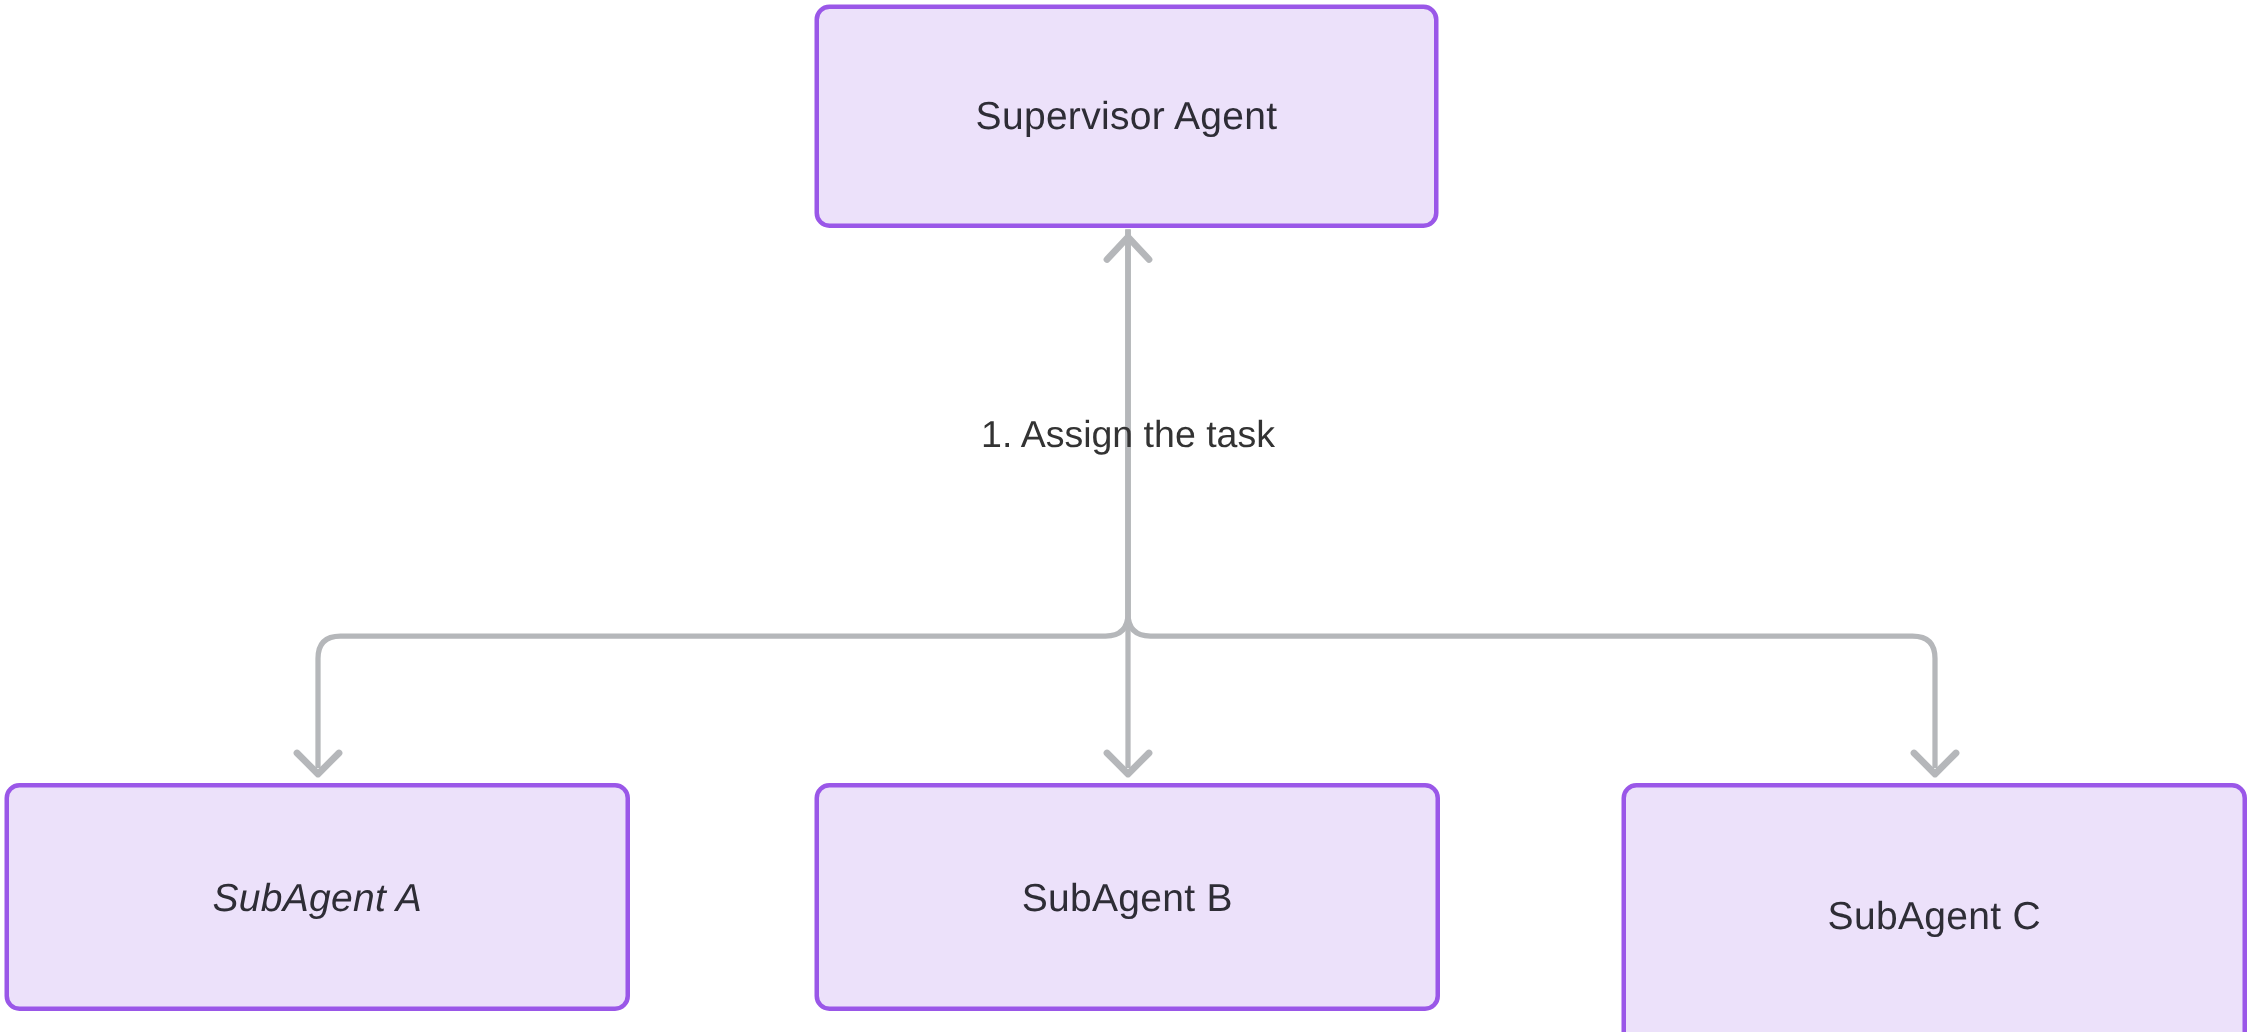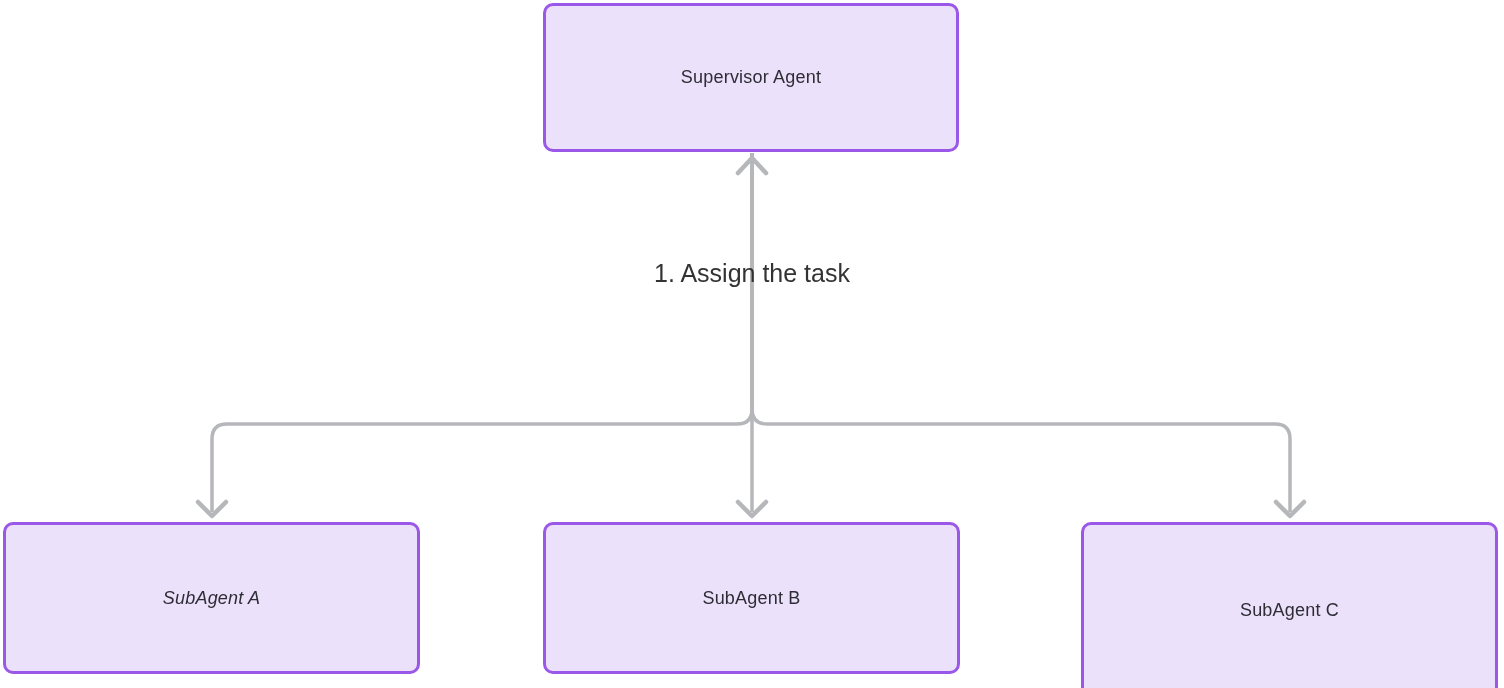--- a/index.html
+++ b/index.html
@@ -37,32 +37,32 @@
     position: absolute;
     box-sizing: border-box;
     background: var(--node-fill, #ece1fa);
     border: 3px solid var(--node-border, #9a57e8);
     border-radius: 10px;
     display: flex;
     align-items: center;
     justify-content: center;
   }
   .node-label {
-    font-size: 18px;
+    font-size: 26px;
     color: var(--node-text, #2e2d36);
     letter-spacing: 0.2px;
   }
   .node-supervisor { left: 543px; top: 3px;   width: 416px; height: 149px; }
   .node-a          { left: 3px;   top: 522px; width: 417px; height: 152px; font-style: italic; }
   .node-b          { left: 543px; top: 522px; width: 417px; height: 152px; }
   .node-c          { left: 1081px;top: 522px; width: 417px; height: 177px; }
   .edge-label {
     position: absolute;
     left: 292px;
-    top: 253px;
+    top: 270px;
     width: 920px;
     text-align: center;
     font-size: 25px;
     line-height: 40px;
     color: var(--label-text, #333333);
   }
 </style>
 </head>
 <body>
 

